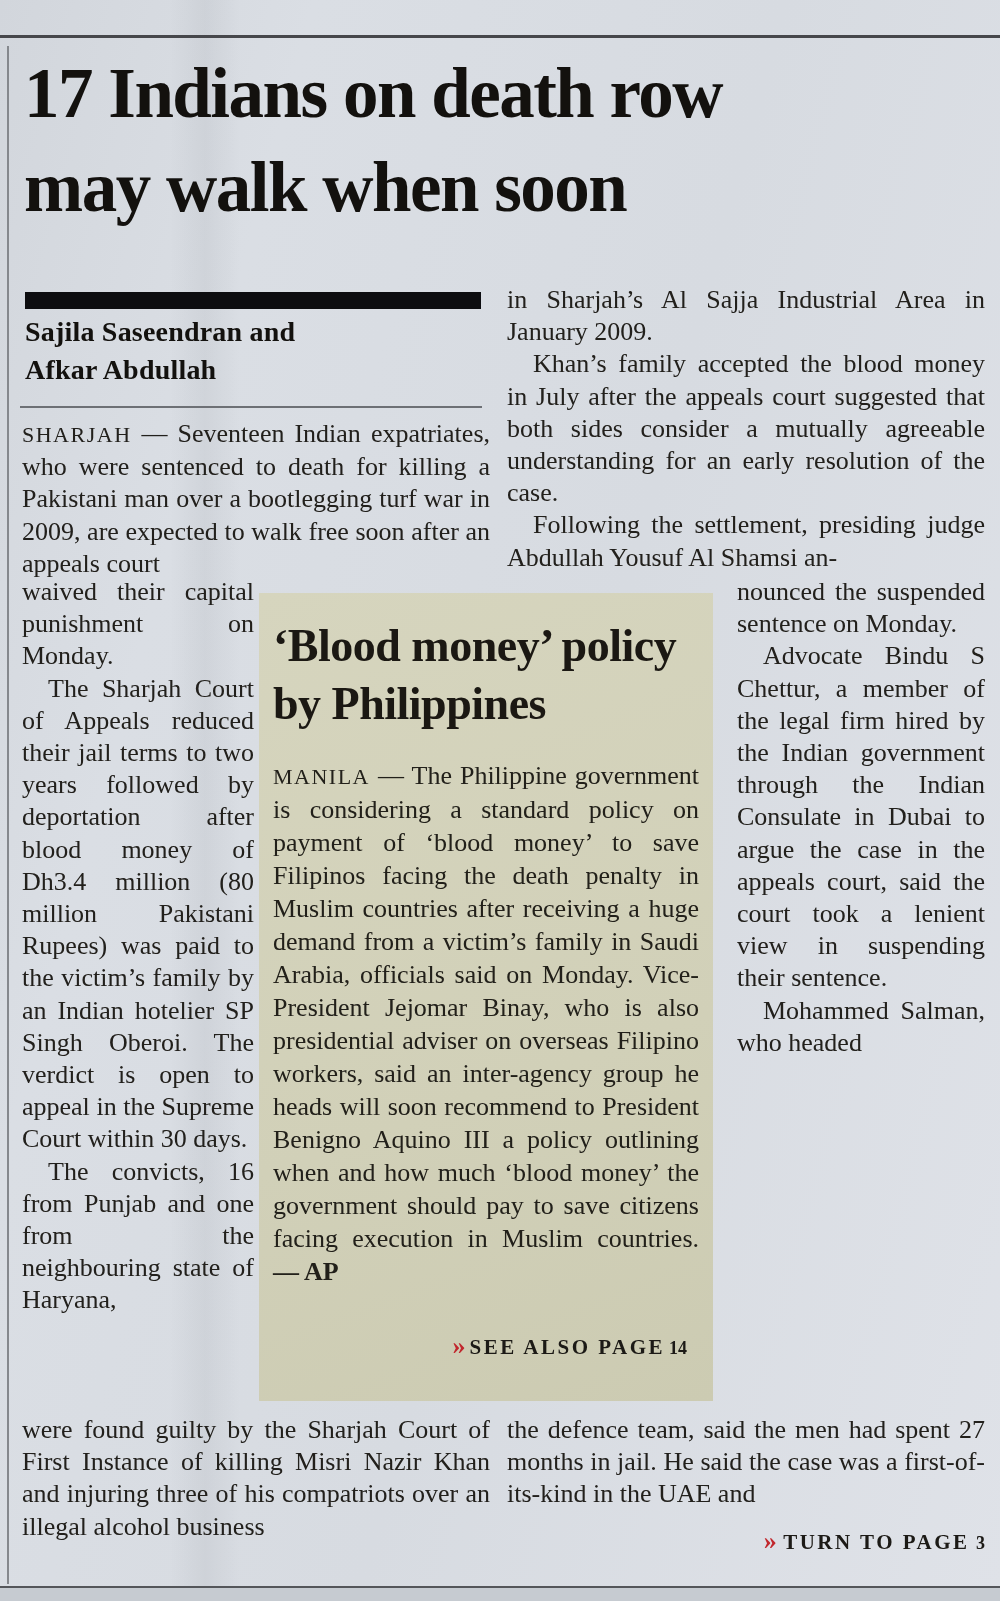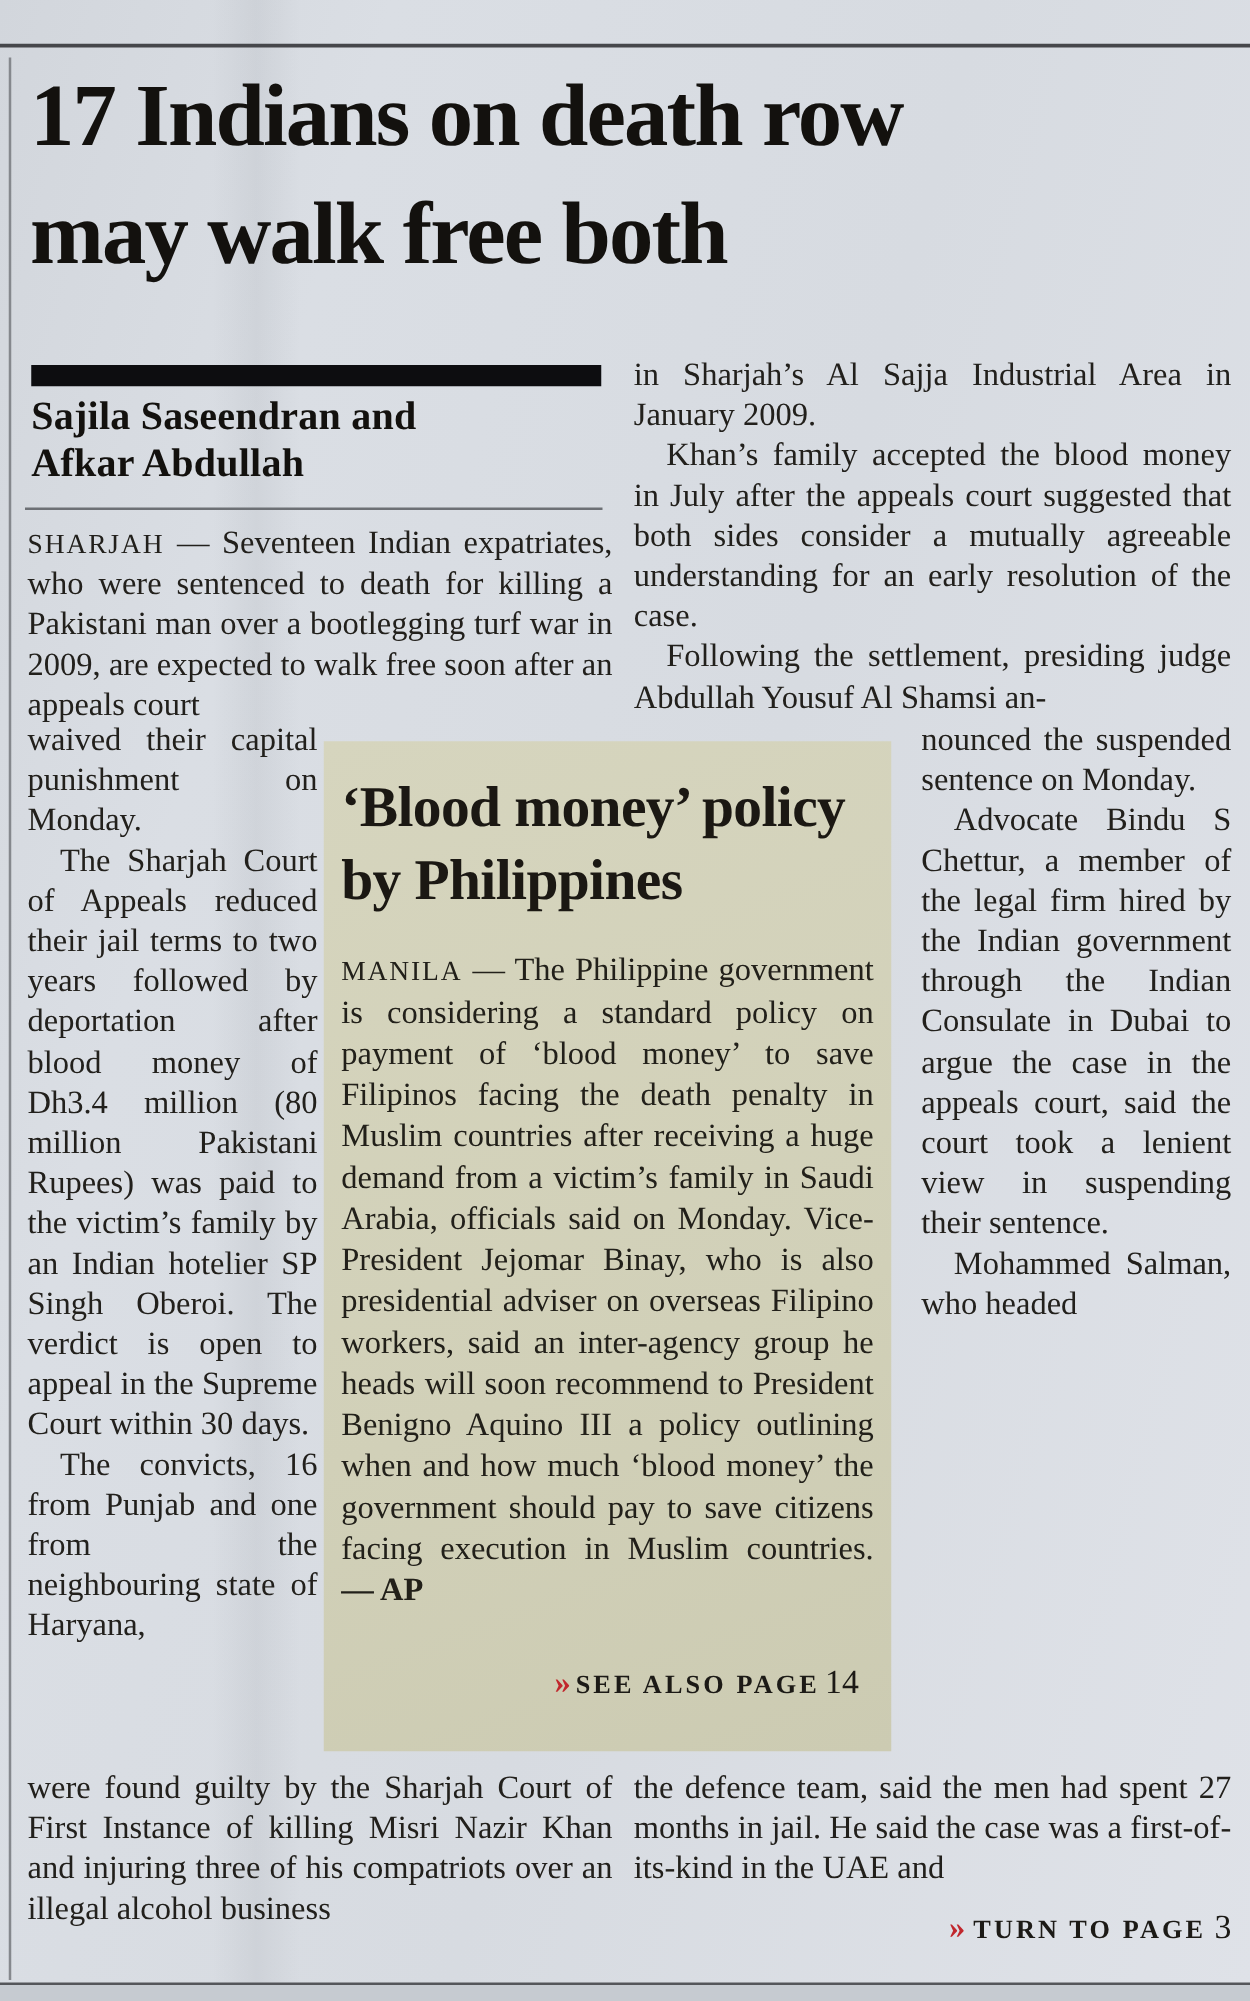--- a/index.html
+++ b/index.html
@@ -20,21 +20,21 @@
 
   .headline {
     position:absolute; left:24px; top:46px; width:960px;
     font-weight:bold; font-size:71px; line-height:94px; letter-spacing:-1.5px; color:#13110e;
   }
   .headline div { white-space:nowrap; }
 
   .byline-bar  { position:absolute; left:25px; top:292px; width:456px; height:17px; background:#0d0d10; }
   .byline {
     position:absolute; left:25px; top:313px; width:470px;
-    font-size:32px; font-weight:bold; line-height:38px; color:#13110e; letter-spacing:0.2px;
+    font-size:28px; font-weight:bold; line-height:38px; color:#13110e; letter-spacing:0.2px;
   }
   .byline-rule { position:absolute; left:20px; top:406px; width:462px; height:2px; background:#6d7075; }
 
   .body-text { position:absolute; font-size:26px; line-height:32.2px; text-align:justify; color:#22201c; }
   .body-text p { margin:0; }
   .body-text p.indent { text-indent:26px; }
   .dateline { font-size:22px; letter-spacing:1.5px; }
 
   #blk-a { left:22px;  top:418px;  width:468px; }
   #blk-b { left:22px;  top:576px;  width:232px; }
@@ -52,34 +52,34 @@
     font-size:46px; line-height:58px; font-weight:600; color:#1b1813;
     letter-spacing:-0.5px; margin:0 0 26px 0;
   }
   .inset-body { font-size:26px; line-height:33px; text-align:justify; color:#22201a; margin:0; }
   .credit { font-weight:600; }
 
   .pagelink-line { text-align:right; margin-top:14px; }
   .see-also { position:absolute; right:26px; bottom:40px; }
   .chevron  { color:#c1272d; font-weight:bold; font-size:26px; letter-spacing:0; }
   .pagelink { font-weight:bold; letter-spacing:2.5px; font-size:21px; color:#1c1a16; }
-  .pagenum  { font-weight:normal; font-size:27px; letter-spacing:0; color:#1c1a16; }
+  .pagenum  { font-weight:bold; font-size:18px; letter-spacing:0; color:#1c1a16; }
 </style>
 </head>
 <body>
 
 <div class="page">
 
   <div class="crease"></div>
   <div class="top-rule"></div>
   <div class="left-edge"></div>
 
   <div class="headline">
     <div>17 Indians on death row</div>
-    <div>may walk free both</div>
+    <div>may walk when soon</div>
   </div>
 
   <div class="byline-bar"></div>
   <div class="byline">
     <div>Sajila Saseendran and</div>
     <div>Afkar Abdullah</div>
   </div>
   <div class="byline-rule"></div>
 
   <div id="blk-a" class="body-text">

